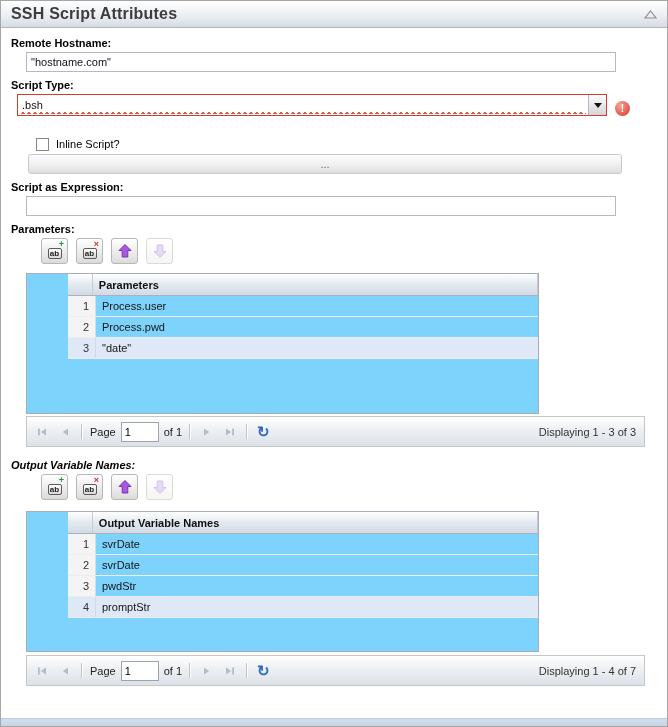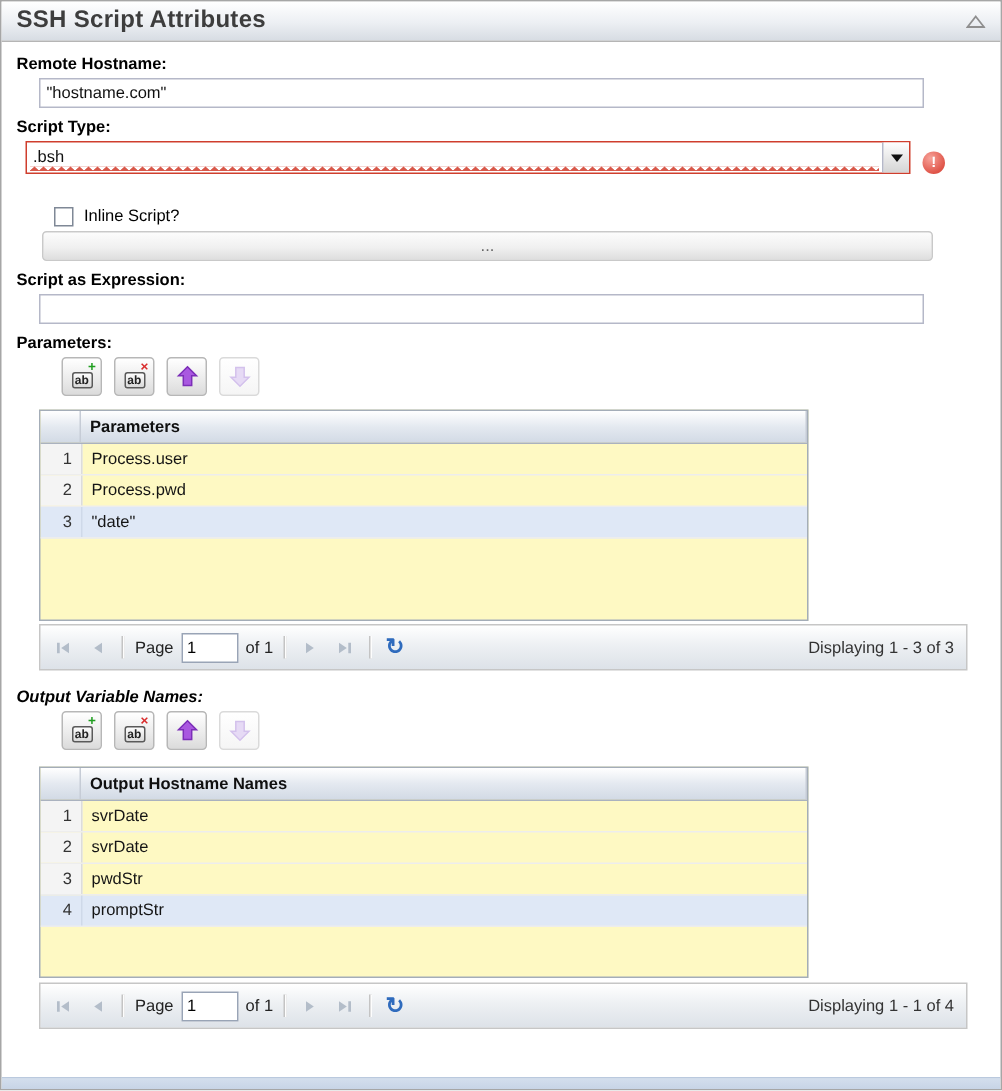--- a/index.html
+++ b/index.html
@@ -33,21 +33,21 @@
       text-align:center;padding:0;line-height:17px;cursor:pointer;}
   .tbar{display:flex;gap:8px;margin:3px 0 0 30px;}
   .ibtn{position:relative;width:27px;height:26px;box-sizing:border-box;border:1px solid #b7b7b7;border-radius:3px;
       background:linear-gradient(#ffffff,#ececec 55%,#dbdbdb);display:flex;align-items:center;justify-content:center;cursor:pointer;}
   .ibtn.disabled{border-color:#dadada;background:linear-gradient(#ffffff,#f5f5f5);}
   .abbox{display:inline-block;width:14px;height:11px;box-sizing:border-box;border:1px solid #5a5a5a;border-radius:2px;
       background:linear-gradient(#fdfdfd,#d9d9d9);font-size:8px;font-weight:bold;line-height:9px;text-align:center;color:#222;margin-top:4px;}
   .badge{position:absolute;top:1px;right:3px;font-style:normal;font-weight:bold;font-size:9px;line-height:9px;}
   .badge.add{color:#1f9e1f;}
   .badge.del{color:#d92b2b;}
-  .grid{margin:9px 0 0 15px;width:513px;height:141px;box-sizing:border-box;border:1px solid #a4adb8;background:#fef9c3;overflow:hidden;}
+  .grid{margin:9px 0 0 15px;width:513px;height:141px;box-sizing:border-box;border:1px solid #a4adb8;background:#7dd3fc;overflow:hidden;padding-left:41px;}
   .grid.g2{margin-top:11px;}
   .ghead{display:flex;height:22px;box-sizing:border-box;background:linear-gradient(#ffffff,#e4e9f0 50%,#d2dae5);border-bottom:1px solid #aab2bf;}
   .gh-num{width:28px;box-sizing:border-box;border-right:1px solid #c6ccd6;}
   .gh-main{width:503px;box-sizing:border-box;border-right:1px solid #c6ccd6;display:flex;align-items:center;padding-left:6px;font-weight:bold;color:#101010;}
   .gh-fill{flex:1;}
   .grow{display:flex;height:21px;box-sizing:border-box;border-bottom:1px solid #ededed;width:532px;cursor:pointer;}
   .gnum{width:28px;box-sizing:border-box;border-right:1px solid #dcdcdc;background:#f4f4f4;
       display:flex;align-items:center;justify-content:flex-end;padding-right:6px;color:#333;}
   .gval{width:503px;box-sizing:border-box;display:flex;align-items:center;padding-left:6px;color:#151515;border-right:1px solid #f1f1f1;}
   .grow.sel{background:#dfe8f6;}
@@ -202,21 +202,21 @@
       <span class="ibtn disabled">
         <svg width="16" height="16" viewBox="0 0 16 16">
           <polygon points="8,14.5 2,8.5 5.2,8.5 5.2,2 10.8,2 10.8,8.5 14,8.5" fill="#e6daf5" stroke="#d3c1ec" stroke-width="1"></polygon>
           </svg>
       </span>
     </div>
 
     <div class="grid g2">
       <div class="ghead">
         <div class="gh-num"></div>
-        <div class="gh-main">Output Hostname Names</div>
+        <div class="gh-main">Output Variable Names</div>
         <div class="gh-fill"></div>
       </div>
       <div class="grow">
         <div class="gnum">1</div>
         <div class="gval">svrDate</div>
       </div>
       <div class="grow">
         <div class="gnum">2</div>
         <div class="gval">svrDate</div>
       </div>
@@ -255,19 +255,19 @@
       <span class="pbtn">
         <svg width="14" height="14" viewBox="0 0 14 14">
             <polygon points="3,3.5 8.2,7 3,10.5" fill="#b3bdc9"></polygon>
             <rect x="9.2" y="3.5" width="1.8" height="7" fill="#b3bdc9"></rect>
           </svg>
       </span>
       <span class="psep"></span>
       <span class="refresh">
         <span>↻</span>
       </span>
-      <span class="pstatus">Displaying 1 - 1 of 4</span>
+      <span class="pstatus">Displaying 1 - 4 of 7</span>
     </div>
 
   </div>
 
   <div class="footer-strip"></div>
 </div>
 
 </body></html>

